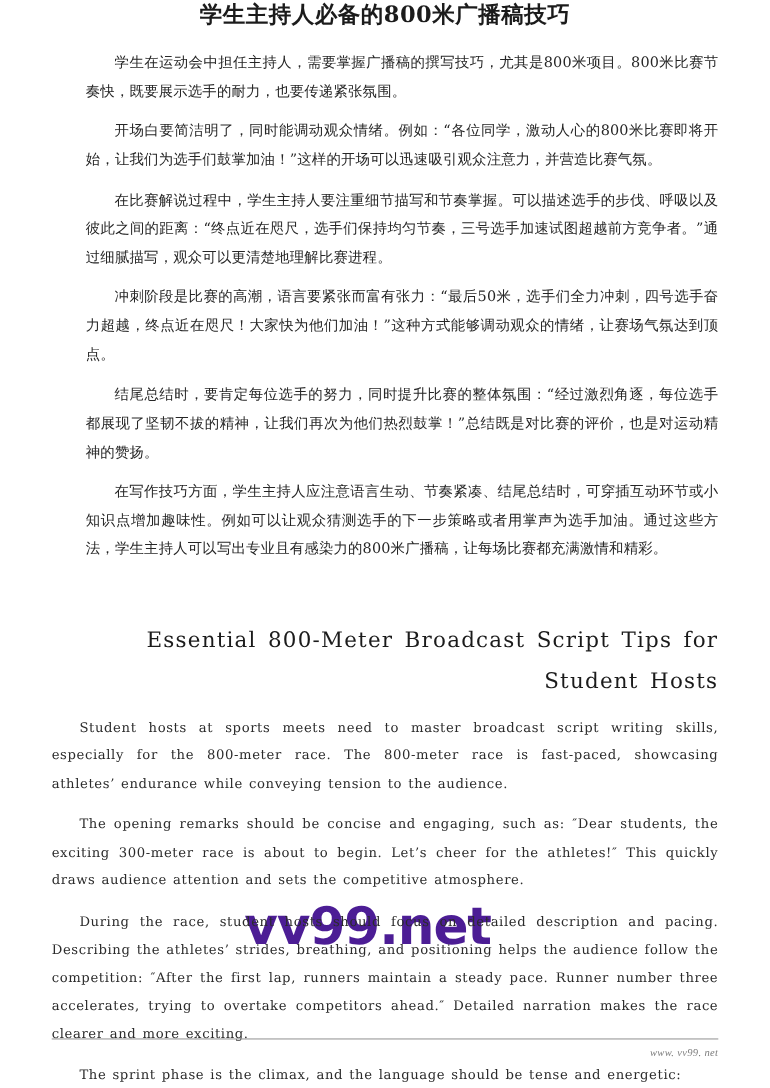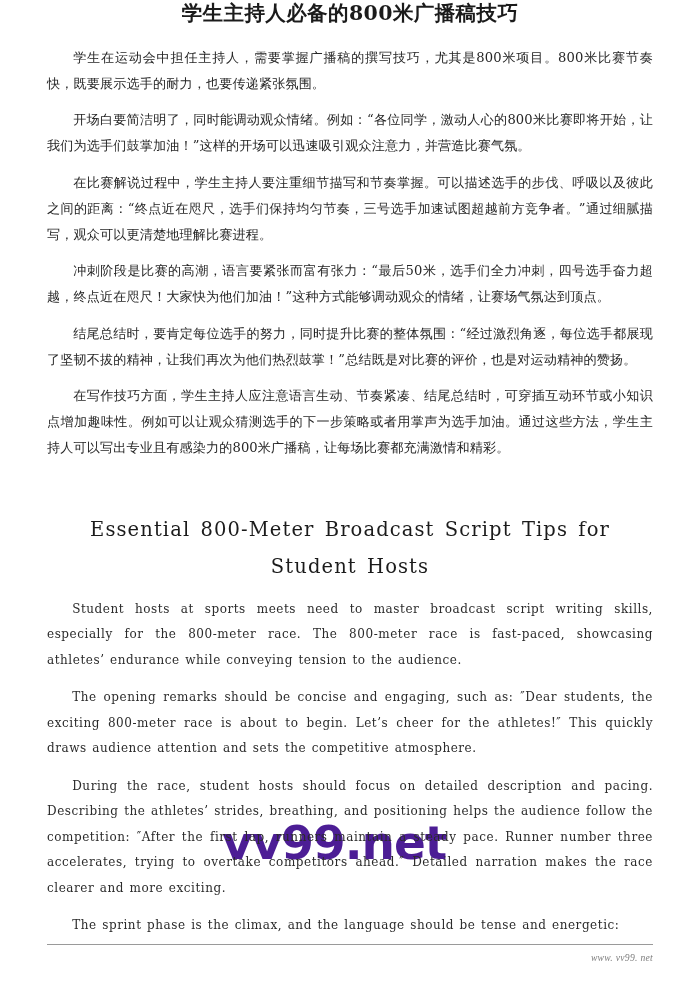--- a/index.html
+++ b/index.html
@@ -52,39 +52,40 @@
     font-weight: 700;
     font-size: 20.5px;
     letter-spacing: 0.4px;
     color: #1b1b1b;
     line-height: 1.35;
   }
 
   
   .cn-body {
     margin-top: 17px;
+    margin-left: 31px;
   }
 
   .cn-p {
     margin: 0 0 10.5px 0;
     font-family: "DejaVu Serif", "Liberation Serif", serif;
     font-size: 13.1px;
     line-height: 26px;
     color: #262626;
     text-align: justify;
     text-justify: inter-character;
     text-indent: 2em;
     letter-spacing: 0.15px;
   }
 
   
   .en-heading {
     margin: 0;
     padding-top: 39px;
-    text-align: center;
+    text-align: right;
     font-family: "DejaVu Serif", "Liberation Serif", serif;
     font-size: 19.5px;
     font-weight: 400;
     letter-spacing: 1.1px;
     word-spacing: 3px;
     line-height: 37px;
     color: #1b1b1b;
   }
 
   
@@ -148,21 +149,21 @@
       <p class="cn-p">在比赛解说过程中，学生主持人要注重细节描写和节奏掌握。可以描述选手的步伐、呼吸以及彼此之间的距离：“终点近在咫尺，选手们保持均匀节奏，三号选手加速试图超越前方竞争者。”通过细腻描写，观众可以更清楚地理解比赛进程。</p>
       <p class="cn-p">冲刺阶段是比赛的高潮，语言要紧张而富有张力：“最后50米，选手们全力冲刺，四号选手奋力超越，终点近在咫尺！大家快为他们加油！”这种方式能够调动观众的情绪，让赛场气氛达到顶点。</p>
       <p class="cn-p">结尾总结时，要肯定每位选手的努力，同时提升比赛的整体氛围：“经过激烈角逐，每位选手都展现了坚韧不拔的精神，让我们再次为他们热烈鼓掌！”总结既是对比赛的评价，也是对运动精神的赞扬。</p>
       <p class="cn-p">在写作技巧方面，学生主持人应注意语言生动、节奏紧凑、结尾总结时，可穿插互动环节或小知识点增加趣味性。例如可以让观众猜测选手的下一步策略或者用掌声为选手加油。通过这些方法，学生主持人可以写出专业且有感染力的800米广播稿，让每场比赛都充满激情和精彩。</p>
     </div>
 
     <h2 class="en-heading">Essential 800-Meter Broadcast Script Tips for Student Hosts</h2>
 
     <div class="en-body">
       <p class="en-p">Student hosts at sports meets need to master broadcast script writing skills, especially for the 800-meter race. The 800-meter race is fast-paced, showcasing athletes’ endurance while conveying tension to the audience.</p>
-      <p class="en-p">The opening remarks should be concise and engaging, such as: ″Dear students, the exciting 800-meter race is about to begin. Let’s cheer for the athletes!″ This quickly draws audience attention and sets the competitive atmosphere.</p>
+      <p class="en-p">The opening remarks should be concise and engaging, such as: ″Dear students, the exciting 300-meter race is about to begin. Let’s cheer for the athletes!″ This quickly draws audience attention and sets the competitive atmosphere.</p>
       <p class="en-p">During the race, student hosts should focus on detailed description and pacing. Describing the athletes’ strides, breathing, and positioning helps the audience follow the competition: ″After the first lap, runners maintain a steady pace. Runner number three accelerates, trying to overtake competitors ahead.″ Detailed narration makes the race clearer and more exciting.</p>
       <p class="en-p">The sprint phase is the climax, and the language should be tense and energetic:</p>
     </div>
 
   </div>
 
   <div class="footer">
     <hr class="footer-rule">
     <div class="footer-url">www. vv99. net</div>
   </div>

